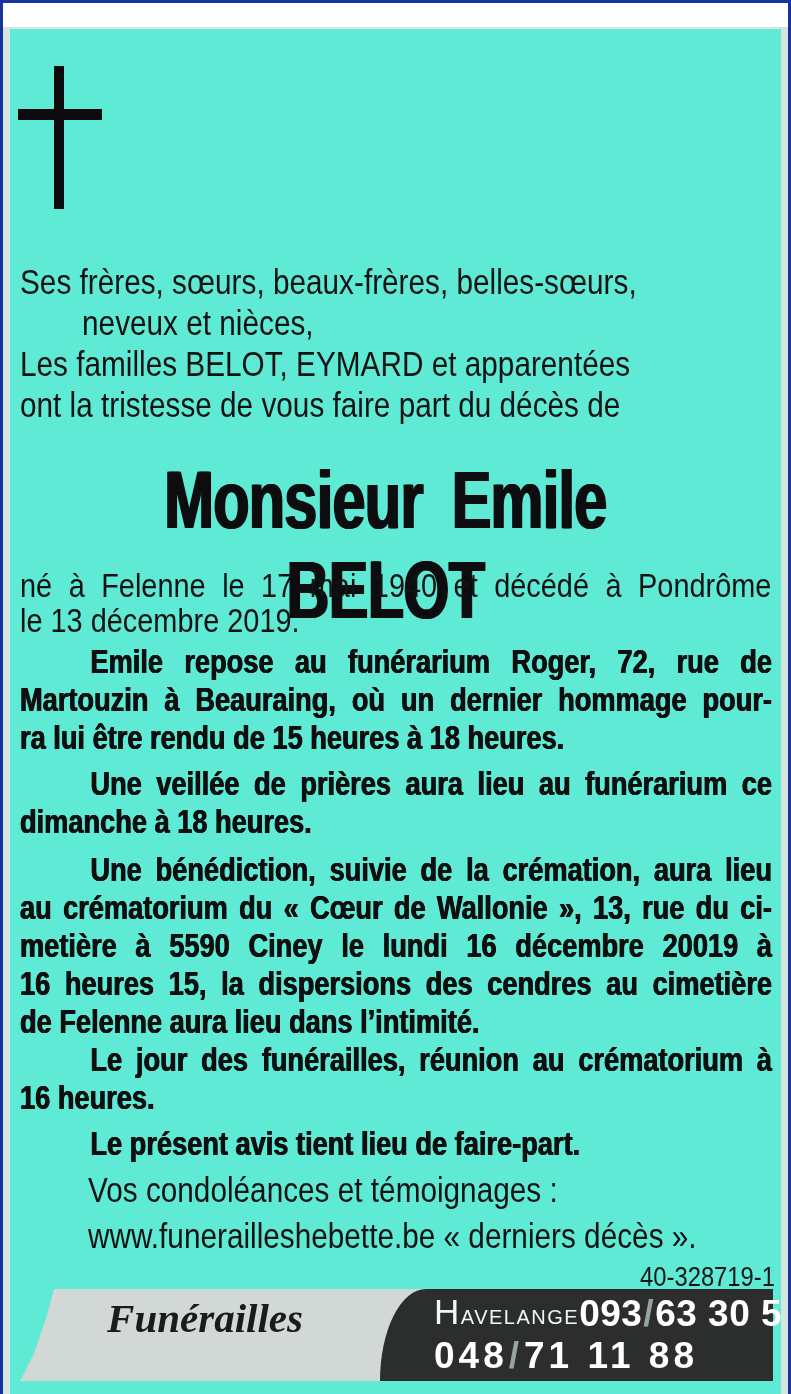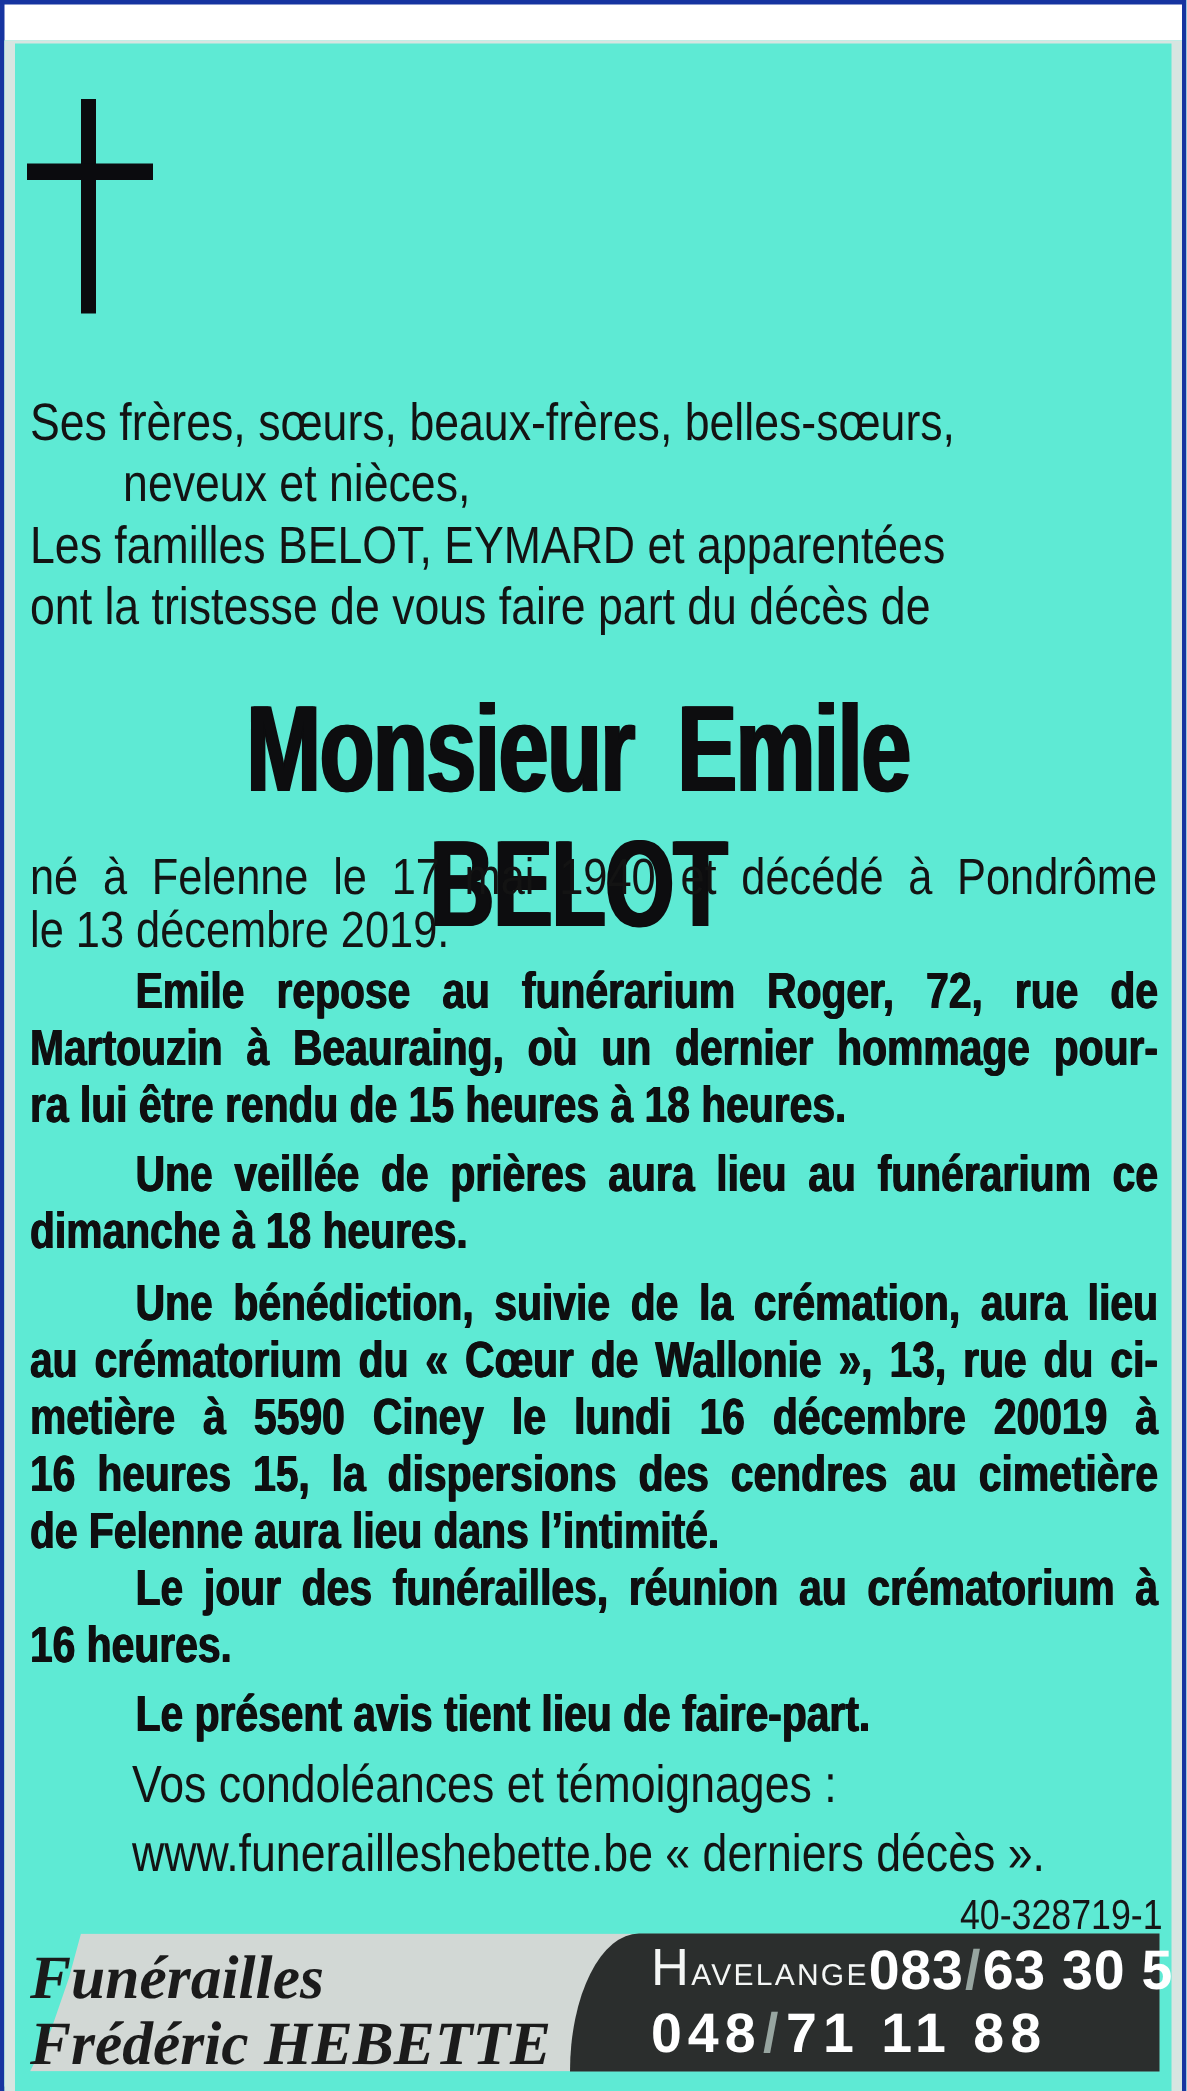--- a/index.html
+++ b/index.html
@@ -64,21 +64,21 @@
 
   .banner { position:absolute; left:10px; top:1260px; width:753px; height:92px; }
   .banner-gray {
     position:absolute; left:0; top:0; width:100%; height:100%;
     background:#d2d8d5;
     clip-path:polygon(34px 0, 100% 0, 100% 100%, 0 100%, 14px 70%, 26px 32%);
   }
   .fh {
     position:absolute; left:0; top:7px; width:370px; height:90px;
     font-family:"Liberation Serif",serif; font-style:italic; font-weight:bold;
-    font-size:41px; line-height:44px; text-align:left; color:#1b1b1b;
+    font-size:41px; line-height:44px; text-align:center; color:#1b1b1b;
     white-space:nowrap;
   }
   .banner-dark {
     position:absolute; right:0; top:0; width:393px; height:92px;
     box-sizing:border-box; background:#2b2e2d;
     border-top-left-radius:46px 92px;
     color:#ffffff;
     display:flex; flex-direction:column; justify-content:space-evenly;
     padding:4px 14px 6px 54px;
   }
@@ -154,26 +154,25 @@
     <div class="txt rpara p7 cx85">
       <div class="line fl">www.funerailleshebette.be « derniers décès ».</div>
     </div>
 
     <div class="txt ref">40-328719-1</div>
 
     <div class="banner">
       <div class="banner-gray"></div>
       <div class="fh">
         <div>Funérailles</div>
-        <div>Frédéric HEBETTE</div>
       </div>
       <div class="banner-dark">
         <div class="crow">
           <div class="loc">Havelange</div>
-          <div class="phone"><span>083</span><span class="sl">/</span><span>63 30 52</span></div>
+          <div class="phone"><span>093</span><span class="sl">/</span><span>63 30 52</span></div>
         </div>
         <div class="crow">
           <div class="phone wide"><span>048</span><span class="sl">/</span><span>71 11 88</span></div>
         </div>
       </div>
     </div>
 
   </div>
 </div>
 

